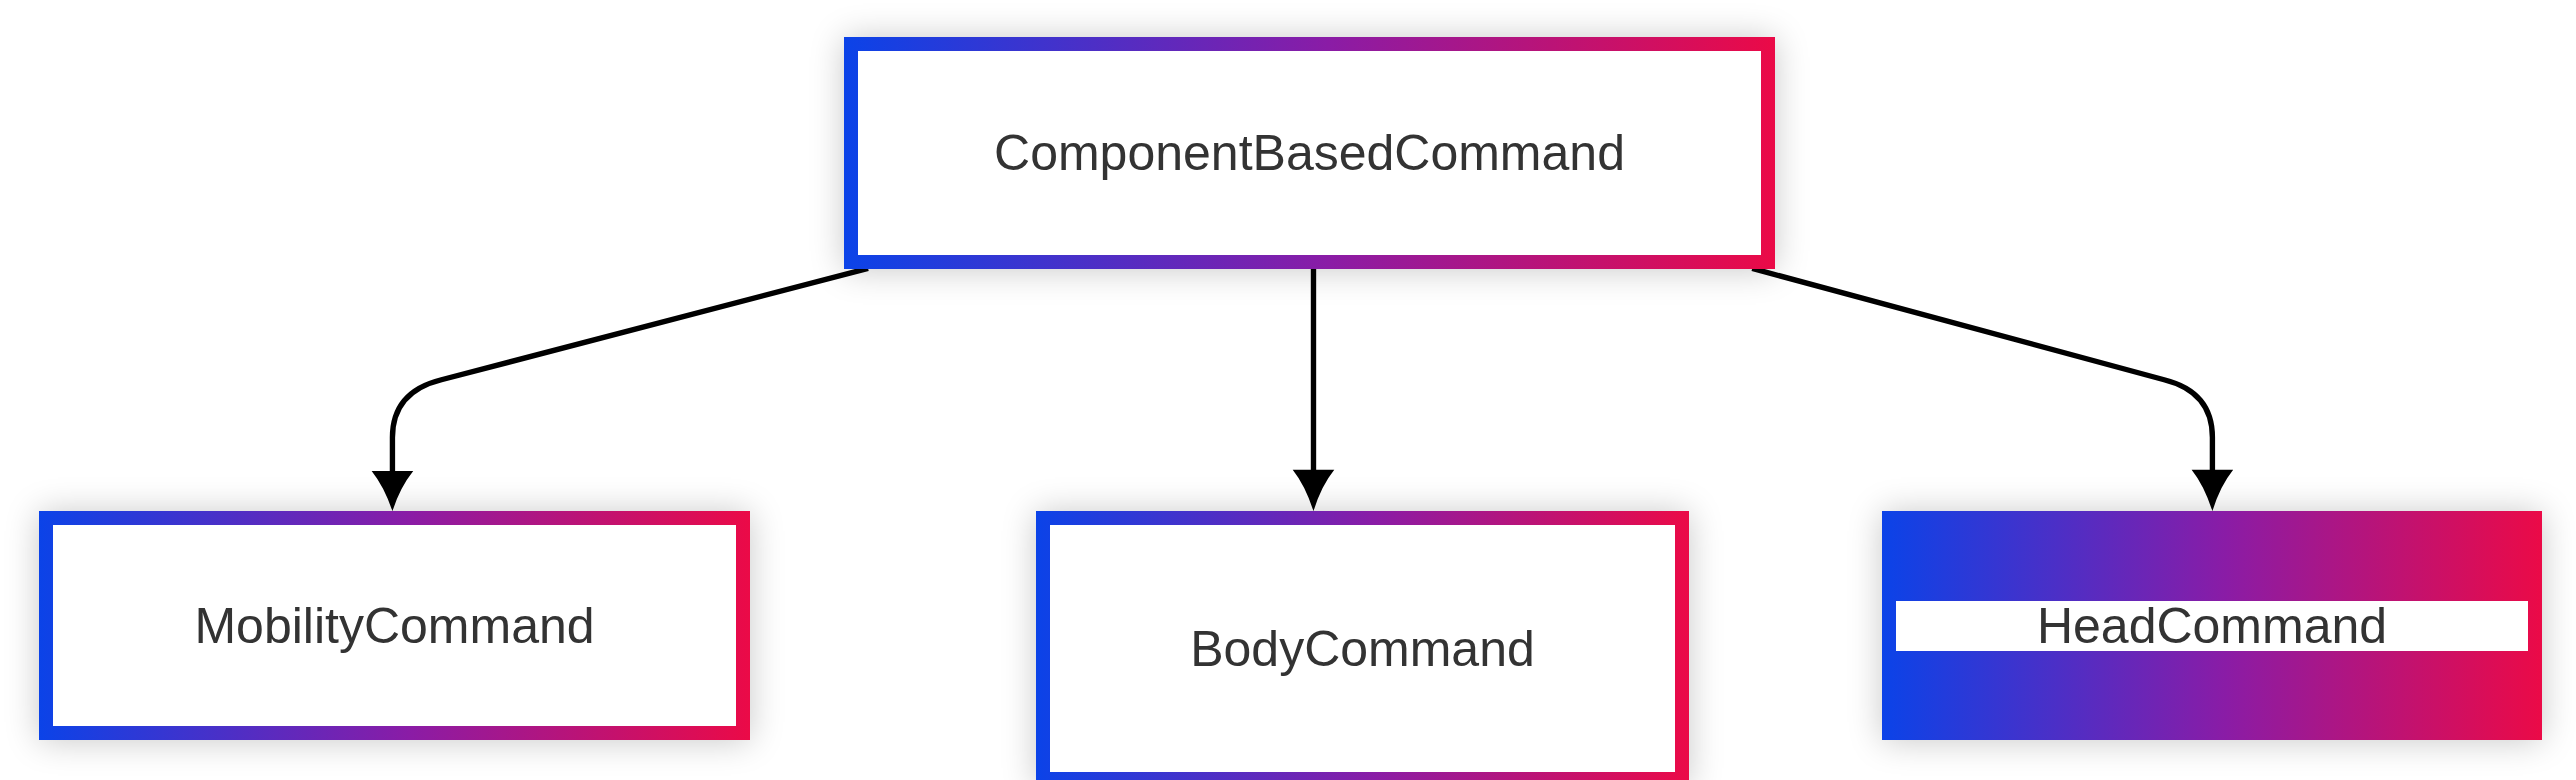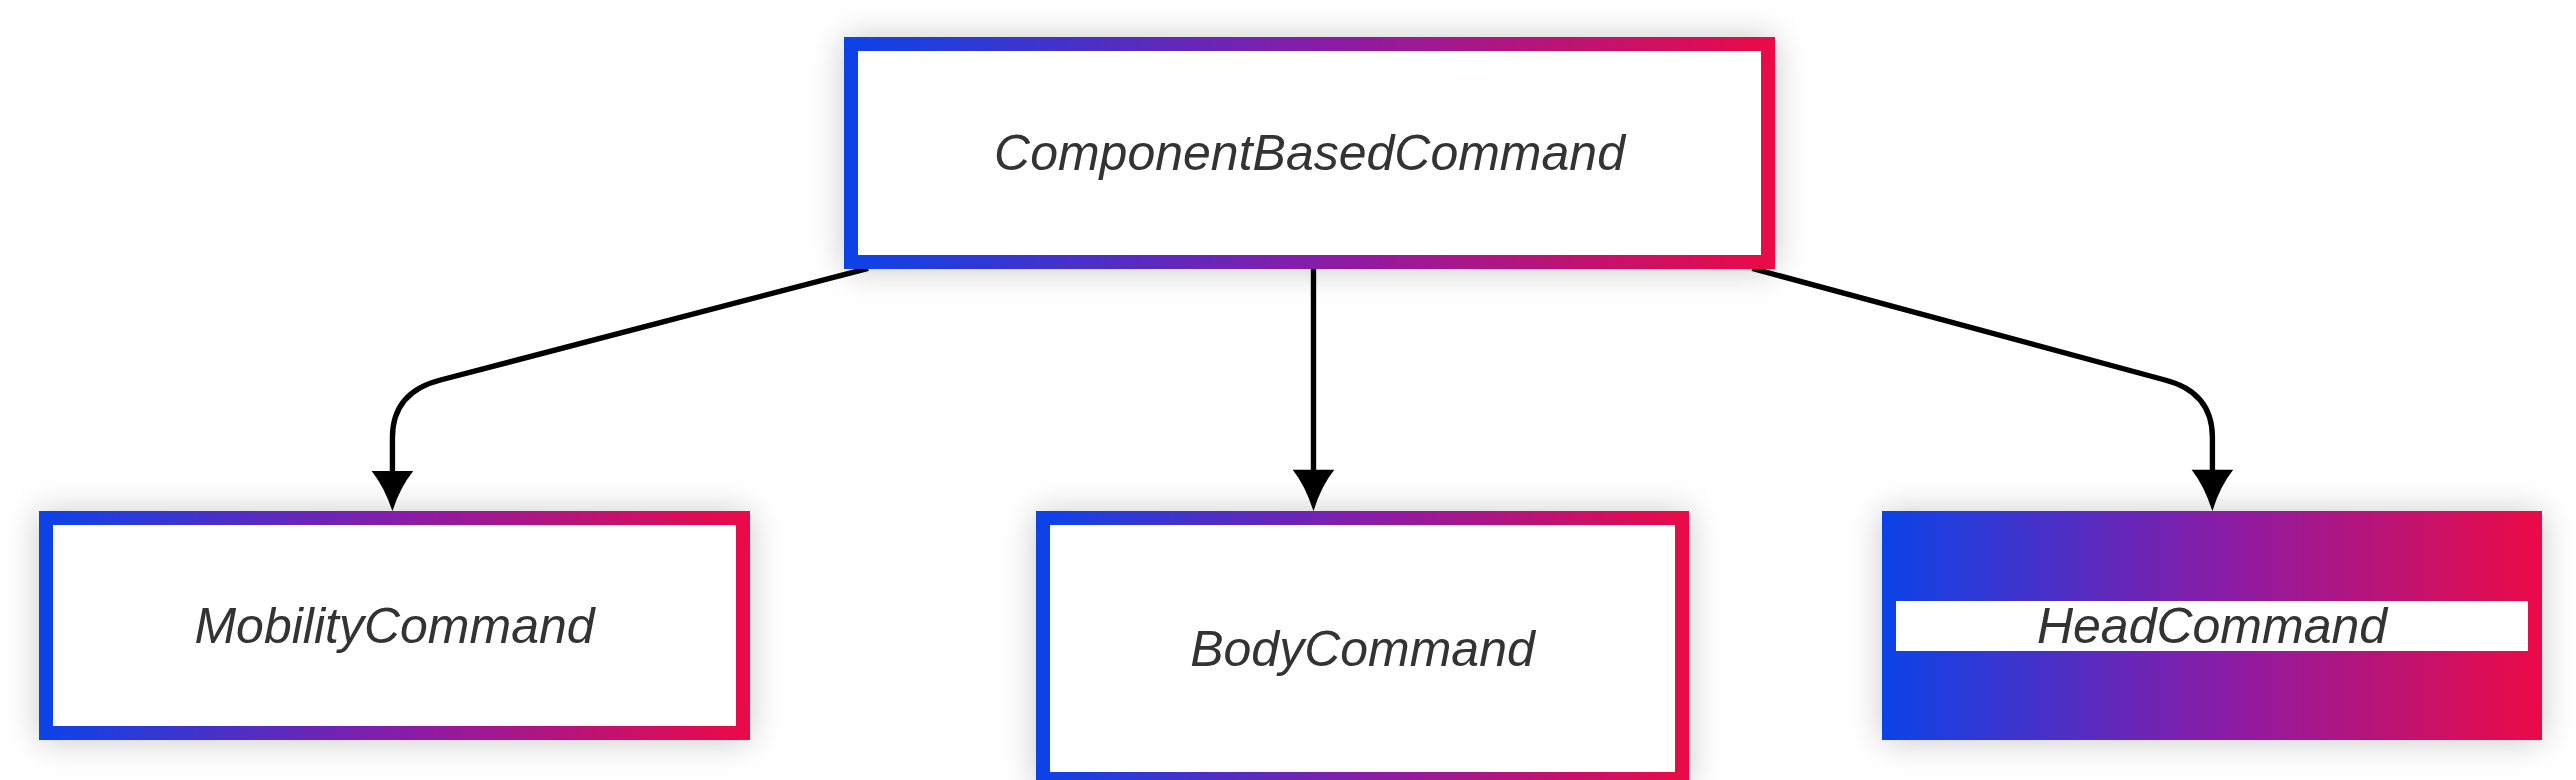--- a/index.html
+++ b/index.html
@@ -42,21 +42,20 @@
   }
   .node {
     position: absolute;
     display: flex;
     padding: 14px;
     background: linear-gradient(90deg,
       var(--node-border-gradient-start) 0%,
       var(--node-border-gradient-mid) 52%,
       var(--node-border-gradient-end) 100%);
     box-shadow: 0 1.3px 32px rgba(0,0,0,0.22);
-    font-style: italic;
   }
   .node__fill {
     flex: 1;
     background: var(--node-fill);
     display: flex;
     align-items: center;
     justify-content: center;
   }
   .node__label {
     color: var(--label-color);

